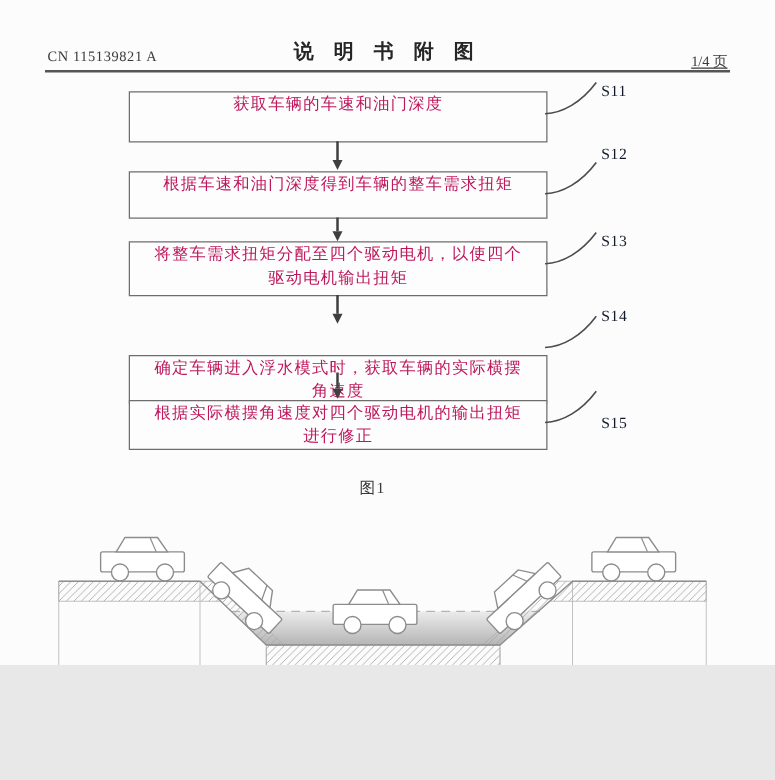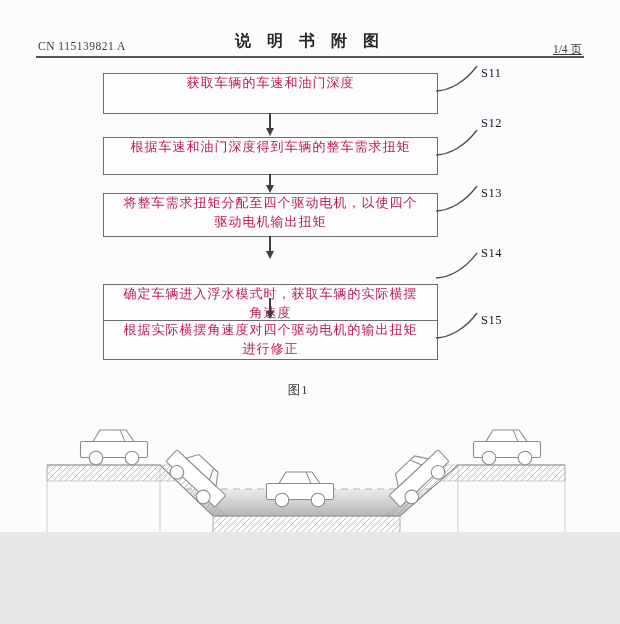--- a/index.html
+++ b/index.html
@@ -87,21 +87,21 @@
   <span class="s-label" style="top:186px;">S13</span>
 
   <svg class="s-conn" style="top:250px;" viewBox="0 0 46 30">
       <path d="M0,28 C14,27.5 29,19 41,3" fill="none" stroke="#4c4c4c" stroke-width="1.3"></path>
     </svg>
   <span class="s-label" style="top:246px;">S14</span>
 
   <svg class="s-conn" style="top:310px;" viewBox="0 0 46 30">
       <path d="M0,28 C14,27.5 29,19 41,3" fill="none" stroke="#4c4c4c" stroke-width="1.3"></path>
     </svg>
-  <span class="s-label" style="top:313px;">S15</span>
+  <span class="s-label" style="top:331px;">S15</span>
 
   <div class="fig-caption" style="top:382px;">图1</div>
 
   <svg class="fig2-svg" width="620" height="145" viewBox="0 420 620 145">
     <defs>
       <linearGradient id="waterGrad" x1="0" y1="0" x2="0" y2="1">
         <stop offset="0" stop-color="#ececec"></stop>
         <stop offset="1" stop-color="#b5b5b5"></stop>
       </linearGradient>
       <pattern id="hatch" patternUnits="userSpaceOnUse" width="6" height="6">

